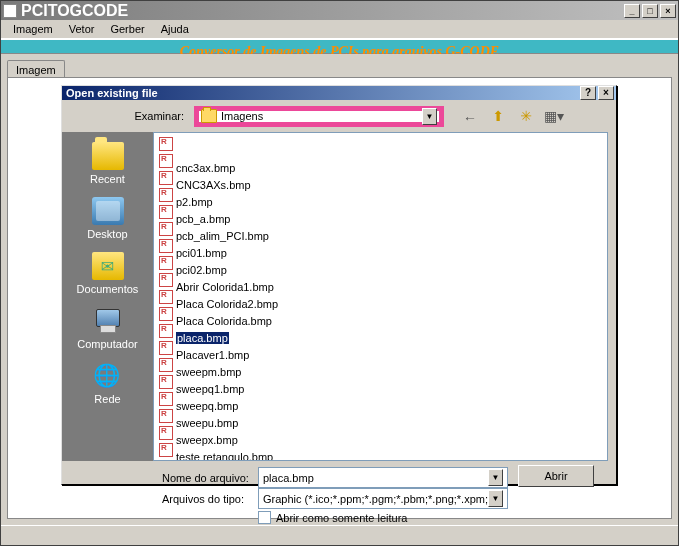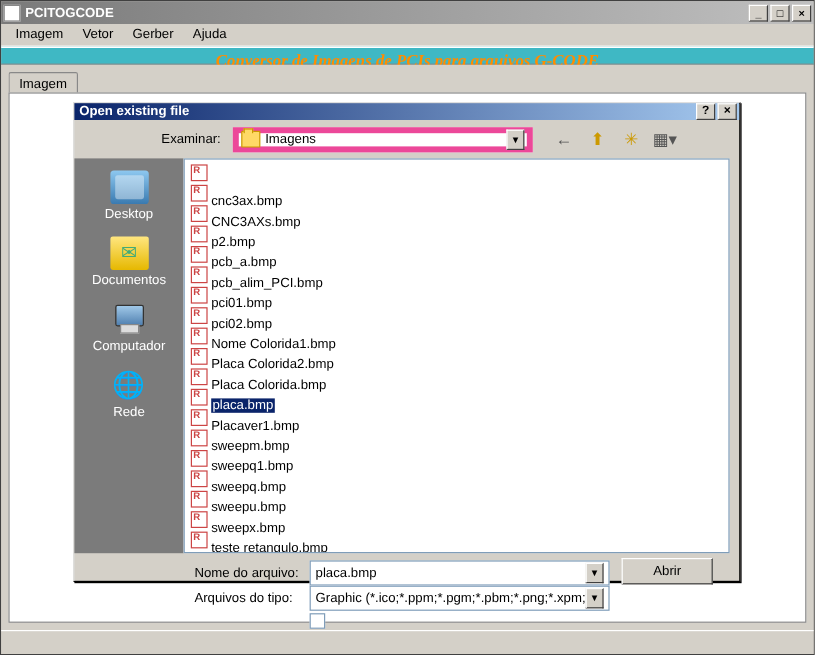--- a/index.html
+++ b/index.html
@@ -2,21 +2,21 @@
 <html><head>
 <meta charset="utf-8">
 <style>
   * { box-sizing: border-box; margin: 0; padding: 0; }
   body { font-family: Tahoma, Arial, sans-serif; font-size: 11px; background: #d4d0c8; width: 679px; height: 546px; overflow: hidden; }
   
   
   .main-window { width: 679px; height: 546px; background: #d4d0c8; border: 1px solid #404040; display: flex; flex-direction: column; }
   .titlebar { height: 19px; background: linear-gradient(to right, #7a7a7a, #c0c0c0); color: #fff; display: flex; align-items: center; padding: 0 2px; }
   .titlebar .app-icon { width: 14px; height: 14px; background: #fff; border: 1px solid #888; margin-right: 4px; }
-  .titlebar .title { flex: 1; font-weight: bold; font-size: 11px; }
+  .titlebar .title { flex: 1; font-weight: bold; font-size: 16px; }
   .titlebar .winbtns { display: flex; gap: 2px; }
   .titlebar .winbtn { width: 16px; height: 14px; background: #d4d0c8; border: 1px solid #fff; border-right-color:#404040; border-bottom-color:#404040; font-size: 9px; font-family: Arial; text-align: center; line-height: 12px; color: #000; cursor: default; font-weight: bold;}
   
   .menubar { height: 19px; background: #d4d0c8; display: flex; align-items: center; padding: 0 4px; gap: 0; border-bottom: 1px solid #fff; }
   .menubar .menu-item { padding: 2px 8px; cursor: default; }
   
   .banner { height: 15px; background: #3fb8c4; color: #ff8c00; font-weight: bold; font-size: 14px; font-style: italic; text-align: center; line-height: 24px; border-top: 1px solid #fff; border-bottom: 1px solid #888; font-family: Georgia, serif;}
   
   .content-area { flex: 1; background: #d4d0c8; padding: 4px; position: relative; }
   .tab-container { position: absolute; left: 6px; top: 6px; }
@@ -124,20 +124,21 @@
       </div>
       <div class="toolbar-icons">
         <div class="tb-icon">←</div>
         <div class="tb-icon" style="color:#cc9900;">⬆</div>
         <div class="tb-icon" style="color:#cc9900;">✳</div>
         <div class="tb-icon">▦▾</div>
       </div>
     </div>
     <div class="dialog-main">
       <div class="places-bar">
+        <div class="place"><div class="pico folder"></div><span>Recent</span></div>
         <div class="place"><div class="pico desktop"></div><span>Desktop</span></div>
         <div class="place"><div class="pico docs"></div><span>Documentos</span></div>
         <div class="place"><div class="pico computer"></div><span>Computador</span></div>
         <div class="place"><div class="pico network"></div><span>Rede</span></div>
       </div>
       <div class="file-area" id="file-area">
           <div class="file-item">
             <div class="fico"></div>
             <span class="fname">cnc3ax.bmp</span>
           </div>
@@ -160,21 +161,21 @@
           <div class="file-item">
             <div class="fico"></div>
             <span class="fname">pci01.bmp</span>
           </div>
           <div class="file-item">
             <div class="fico"></div>
             <span class="fname">pci02.bmp</span>
           </div>
           <div class="file-item">
             <div class="fico"></div>
-            <span class="fname">Nome Colorida1.bmp</span>
+            <span class="fname">Abrir Colorida1.bmp</span>
           </div>
           <div class="file-item">
             <div class="fico"></div>
             <span class="fname">Placa Colorida2.bmp</span>
           </div>
           <div class="file-item">
             <div class="fico"></div>
             <span class="fname">Placa Colorida.bmp</span>
           </div>
           <div class="file-item selected">
@@ -225,17 +226,18 @@
       </div>
       <div class="bottom-row">
         <div class="bottom-label">Arquivos do tipo:</div>
         <div class="bottom-combo">
           <div class="ctext">Graphic (*.ico;*.ppm;*.pgm;*.pbm;*.png;*.xpm;*.bmp</div>
           <div class="carrow">▼</div>
         </div>
       </div>
       <div class="readonly-row">
         <div class="checkbox"></div>
+        <span>Abrir como somente leitura</span>
       </div>
       <div class="dlg-btn open">Abrir</div>
     </div>
   </div>
 </div>
 
 </body></html>

